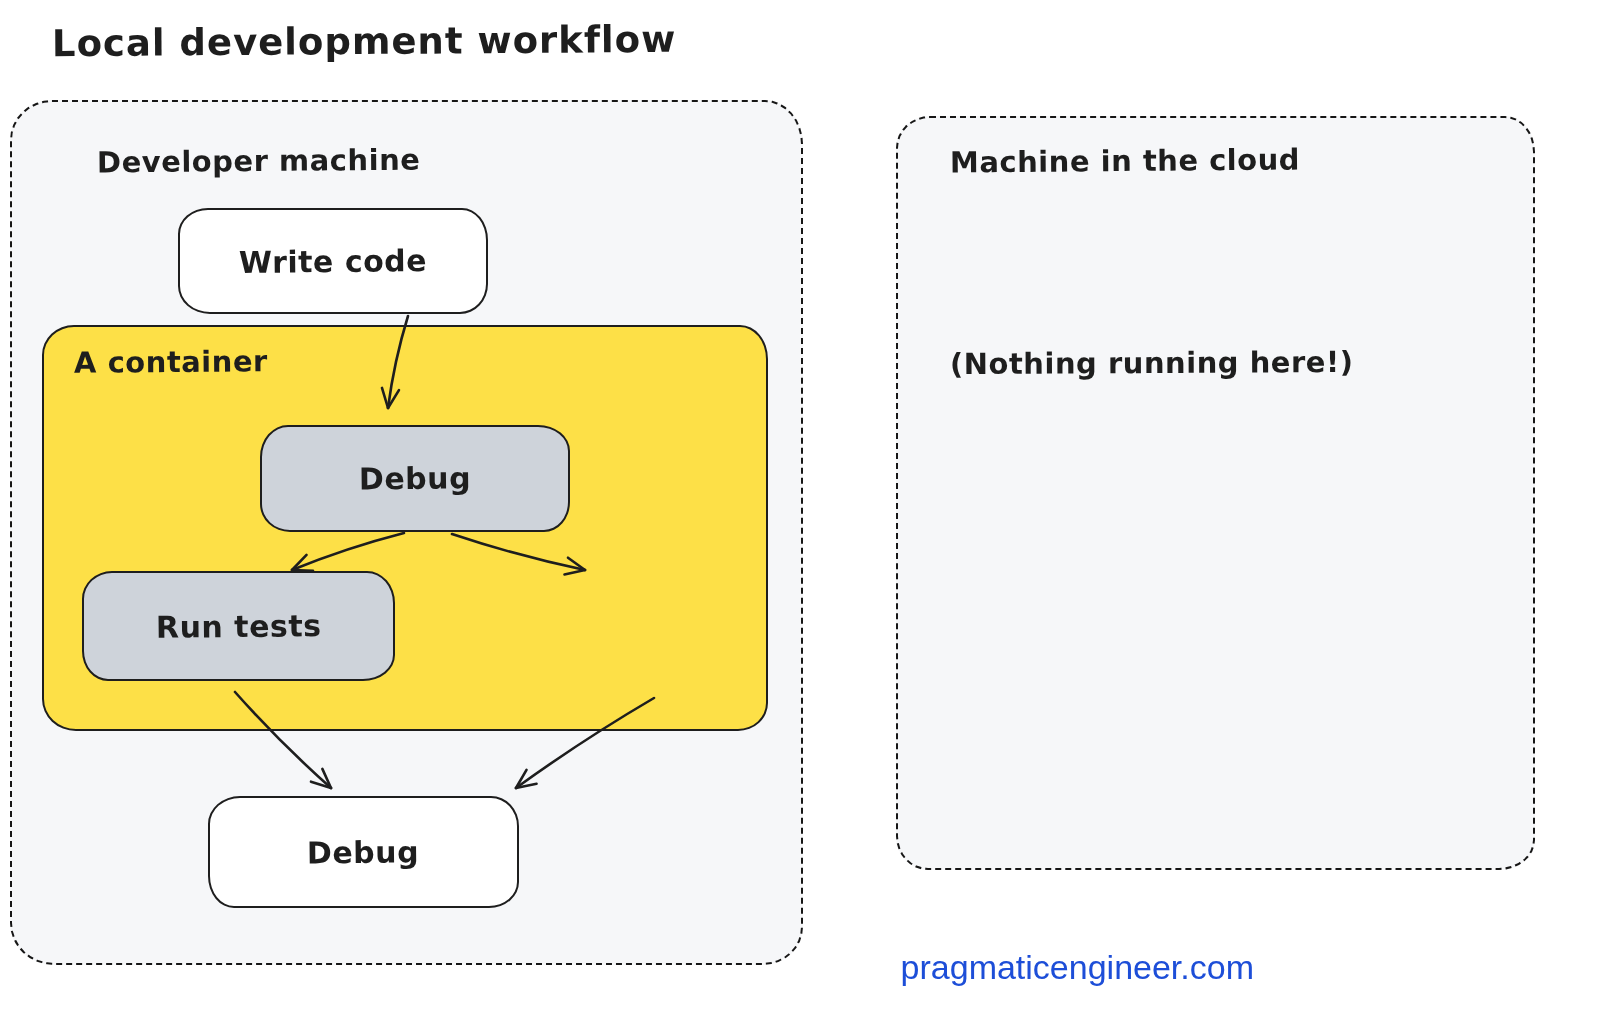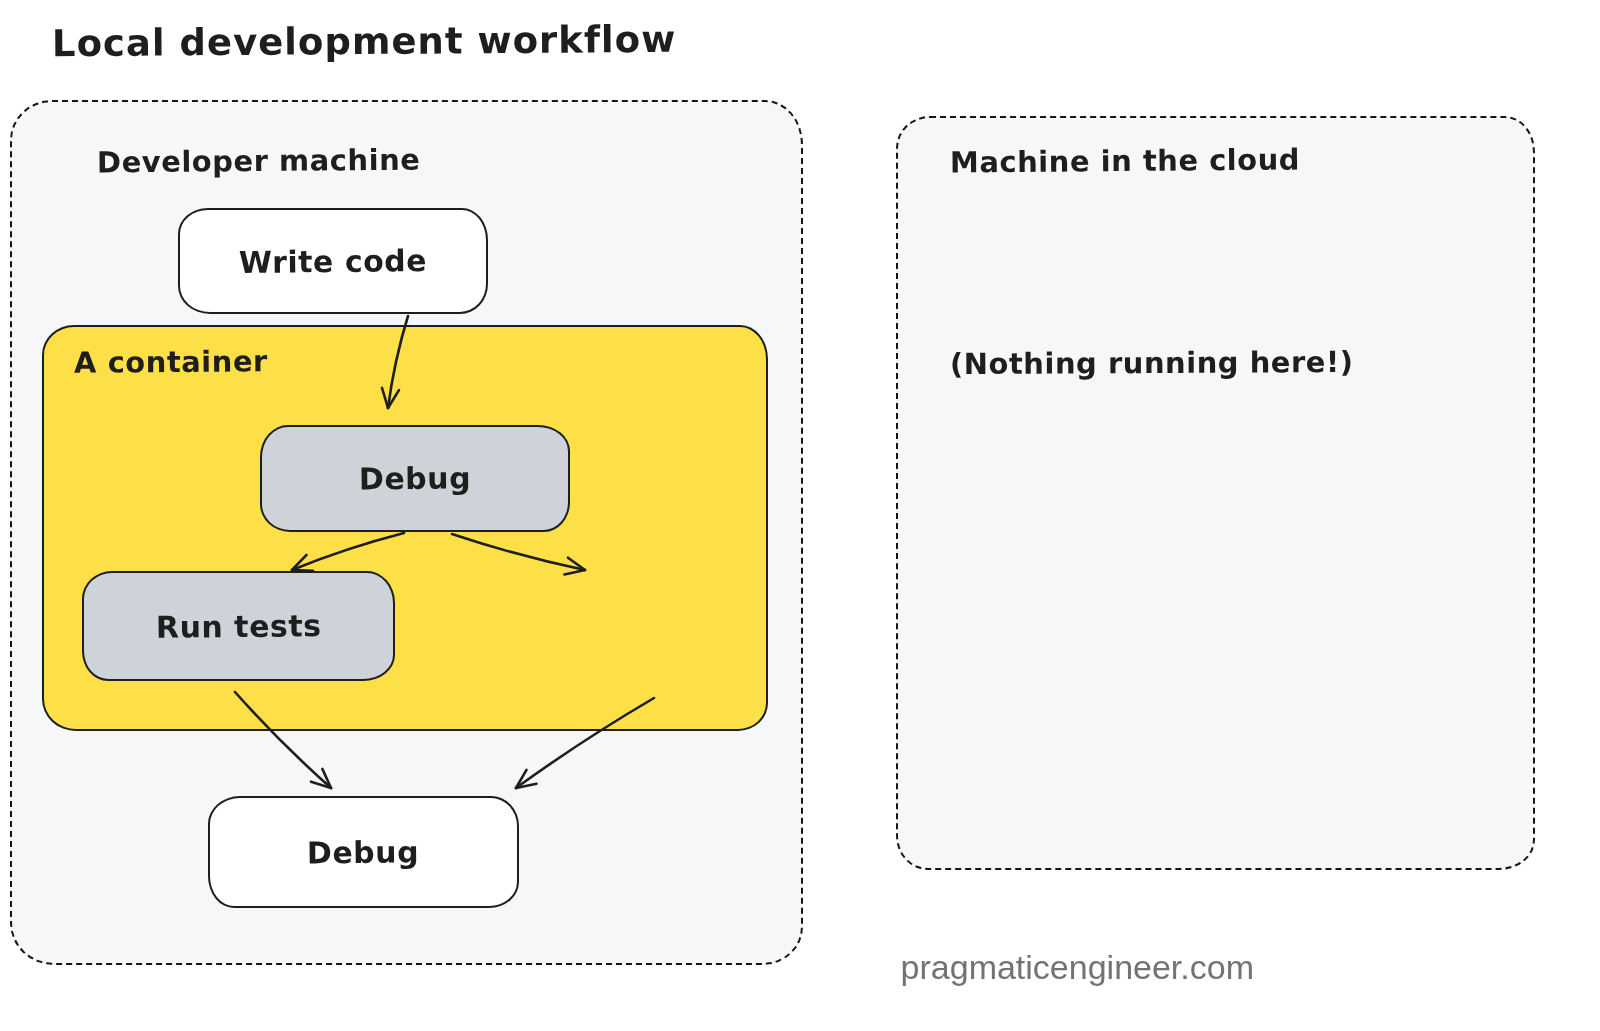--- a/index.html
+++ b/index.html
@@ -86,21 +86,21 @@
 
   .edges-layer {
     position: absolute; left: 0; top: 0; width: 1600px; height: 1031px;
     pointer-events: none;
   }
 
   .footer-brand {
     position: absolute; right: 58px; top: 948px;
     font-family: "Liberation Sans", sans-serif;
     font-size: 34px; font-weight: 400;
-    color: #737373;
+    color: #1d4ed8;
   }
 </style>
 </head>
 <body>
 
 <div class="stage">
 
   <div class="title">Local development workflow</div>
 
   <div class="panel panel-dev">

